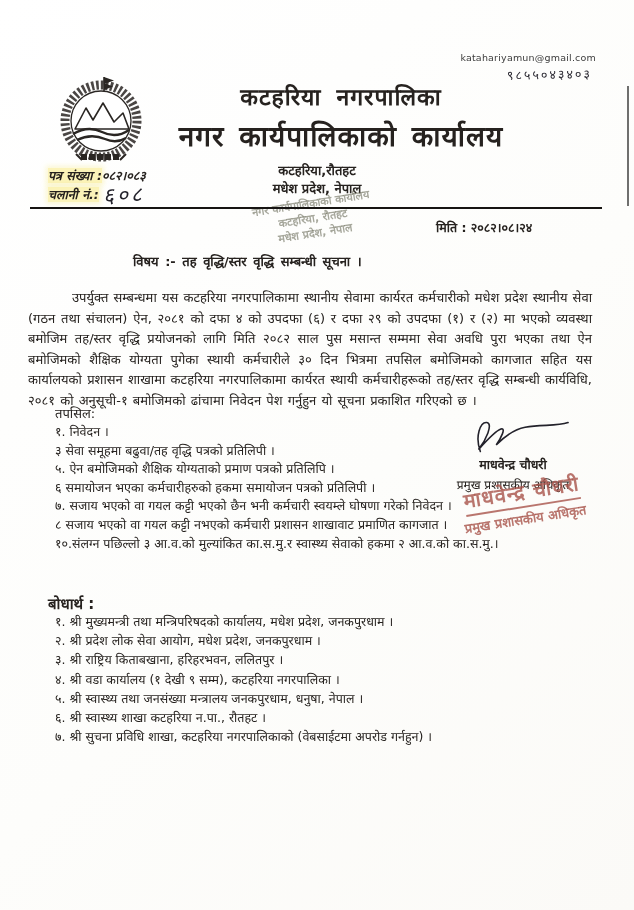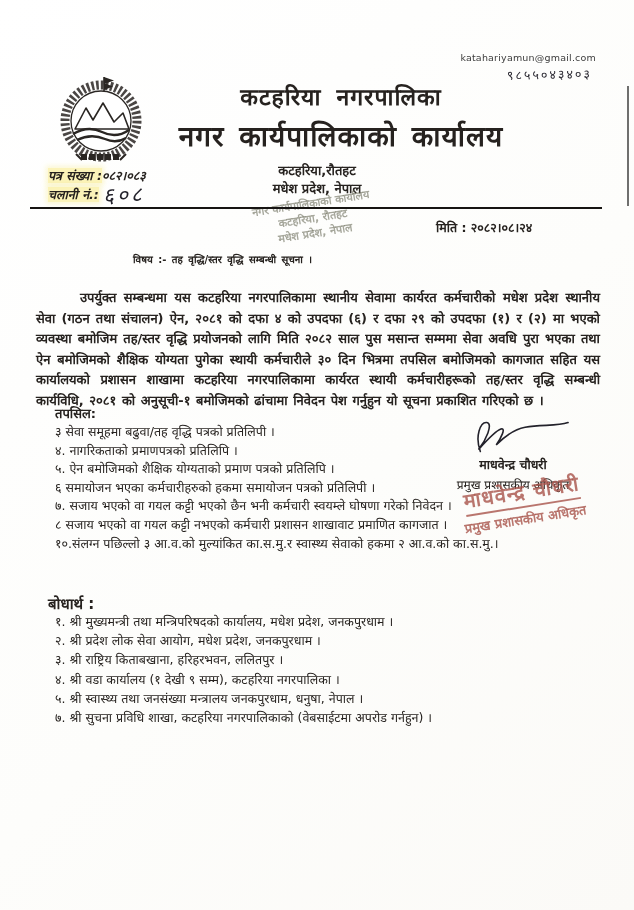--- a/index.html
+++ b/index.html
@@ -33,29 +33,29 @@
     position:absolute;left:228px;top:196px;width:170px;
     transform:rotate(-9deg);
     color:rgba(92,94,74,.55);
     font-size:11px;font-weight:700;line-height:15px;text-align:center;
   }
 
   .rule{position:absolute;left:30px;right:32px;top:207px;border-top:2px solid #161412;}
 
   .date-line{position:absolute;left:436px;top:219px;font-size:12.5px;font-weight:700;}
 
-  .subject{position:absolute;left:133px;top:252px;font-size:10px;font-weight:700;word-spacing:2px;}
+  .subject{position:absolute;left:133px;top:252px;font-size:13px;font-weight:700;word-spacing:2px;}
 
   .body-par{
-    position:absolute;left:36px;top:288px;width:564px;
+    position:absolute;left:28px;top:288px;width:564px;
     font-size:13px;line-height:20.5px;text-align:justify;text-indent:44px;
-    word-spacing:1px;font-weight:700;
+    word-spacing:1px;font-weight:400;
   }
 
-  .tapasil-heading{position:absolute;left:55px;top:404px;font-size:13px;font-weight:700;}
+  .tapasil-heading{position:absolute;left:55px;top:404px;font-size:13px;font-weight:400;}
   .tapasil-list{position:absolute;left:55px;top:423px;width:548px;font-size:12.5px;line-height:18.6px;font-weight:500;}
 
   .sig-block{position:absolute;left:408px;top:416px;width:210px;text-align:center;}
   .sig-scribble{height:42px;}
   .sig-name{font-size:12.5px;font-weight:700;margin-top:-2px;}
   .sig-title{font-size:12px;font-weight:500;margin-top:3px;}
 
   .name-stamp{
     position:absolute;left:418px;top:478px;width:210px;
     transform:rotate(-9deg);
@@ -116,22 +116,22 @@
   <div class="rule"></div>
 
   <div class="date-line"><span>मिति :</span> <span>२०८२।०८।२४</span></div>
 
   <div class="subject">विषय :- तह वृद्धि/स्तर वृद्धि सम्बन्धी सूचना ।</div>
 
   <div class="body-par">उपर्युक्त सम्बन्धमा यस कटहरिया नगरपालिकामा स्थानीय सेवामा कार्यरत कर्मचारीको मधेश प्रदेश स्थानीय सेवा (गठन तथा संचालन) ऐन, २०८१ को दफा ४ को उपदफा (६) र दफा २९ को उपदफा (१) र (२) मा भएको व्यवस्था बमोजिम तह/स्तर वृद्धि प्रयोजनको लागि मिति २०८२ साल पुस मसान्त सम्ममा सेवा अवधि पुरा भएका तथा ऐन बमोजिमको शैक्षिक योग्यता पुगेका स्थायी कर्मचारीले ३० दिन भित्रमा तपसिल बमोजिमको कागजात सहित यस कार्यालयको प्रशासन शाखामा कटहरिया नगरपालिकामा कार्यरत स्थायी कर्मचारीहरूको तह/स्तर वृद्धि सम्बन्धी कार्यविधि, २०८१ को अनुसूची-१ बमोजिमको ढांचामा निवेदन पेश गर्नुहुन यो सूचना प्रकाशित गरिएको छ ।</div>
 
   <div class="tapasil-heading">तपसिल:</div>
   <div class="tapasil-list">
+    <div>१. निवेदन ।</div>
     <div>३  सेवा समूहमा बढुवा/तह वृद्धि पत्रको प्रतिलिपी ।</div>
-    <div>४. नागरिकताको प्रमाणपत्रको प्रतिलिपि ।</div>
     <div>५. ऐन बमोजिमको शैक्षिक योग्यताको प्रमाण पत्रको प्रतिलिपि ।</div>
     <div>६  समायोजन भएका कर्मचारीहरुको हकमा समायोजन पत्रको प्रतिलिपी ।</div>
     <div>७. सजाय भएको वा गयल कट्टी भएको छैन भनी कर्मचारी स्वयम्ले घोषणा गरेको निवेदन ।</div>
     <div>८  सजाय भएको वा गयल कट्टी नभएको कर्मचारी प्रशासन शाखावाट प्रमाणित कागजात ।</div>
     <div>१०.संलग्न पछिल्लो ३ आ.व.को मुल्यांकित का.स.मु.र स्वास्थ्य सेवाको हकमा २ आ.व.को का.स.मु.।</div>
   </div>
 
   <div class="sig-block">
     <div class="sig-scribble">
       <svg viewBox="0 0 130 45" width="130" height="42">
@@ -147,16 +147,17 @@
     <div class="stamp-title">प्रमुख प्रशासकीय अधिकृत</div>
   </div>
 
   <div class="bodhartha-heading">बोधार्थ :</div>
   <div class="bodhartha-list">
     <div>१. श्री मुख्यमन्त्री तथा मन्त्रिपरिषदको कार्यालय, मधेश प्रदेश, जनकपुरधाम ।</div>
     <div>२. श्री प्रदेश लोक सेवा आयोग, मधेश प्रदेश, जनकपुरधाम ।</div>
     <div>३. श्री राष्ट्रिय किताबखाना, हरिहरभवन, ललितपुर ।</div>
     <div>४. श्री वडा कार्यालय (१ देखी ९ सम्म), कटहरिया नगरपालिका ।</div>
     <div>५. श्री स्वास्थ्य तथा जनसंख्या मन्त्रालय जनकपुरधाम, धनुषा, नेपाल ।</div>
+    <div>६. श्री स्वास्थ्य शाखा कटहरिया न.पा., रौतहट ।</div>
     <div>७. श्री सुचना प्रविधि शाखा, कटहरिया नगरपालिकाको (वेबसाईटमा अपरोड गर्नहुन) ।</div>
   </div>
 
 </div>
 
 </body></html>

